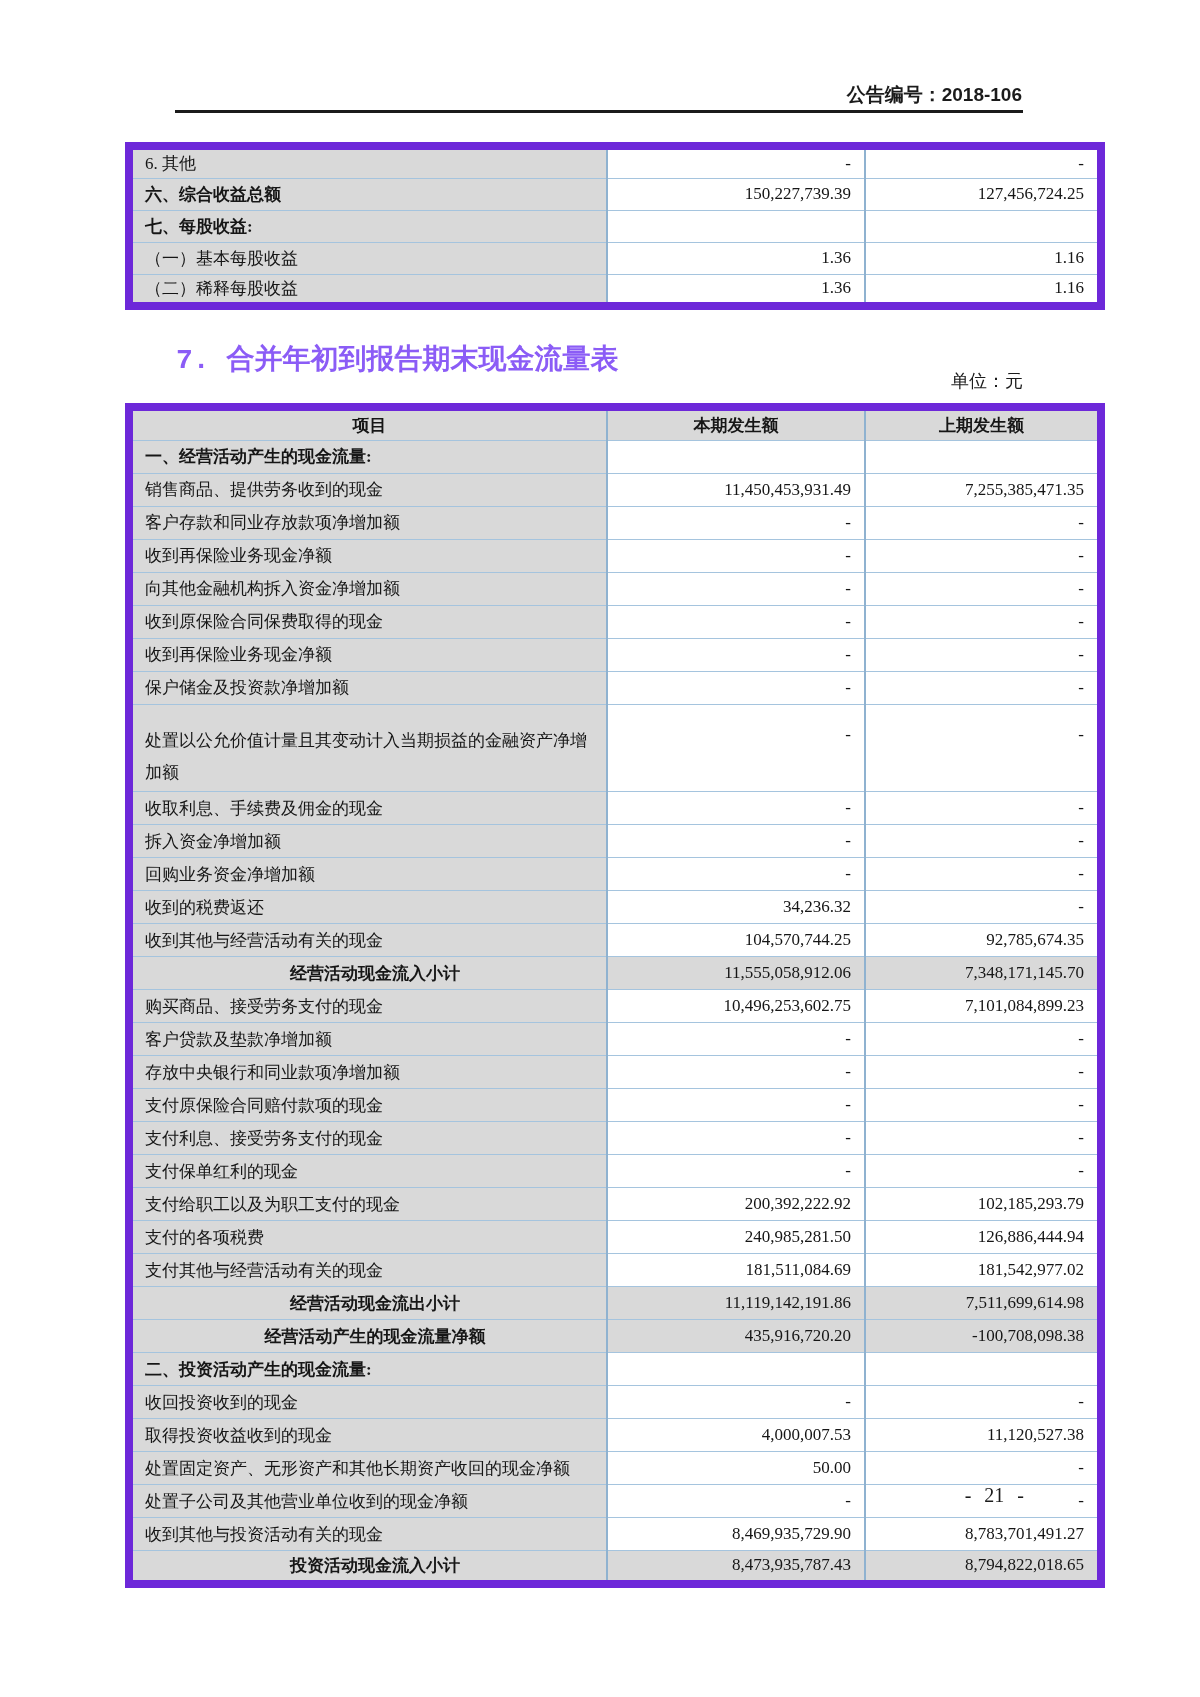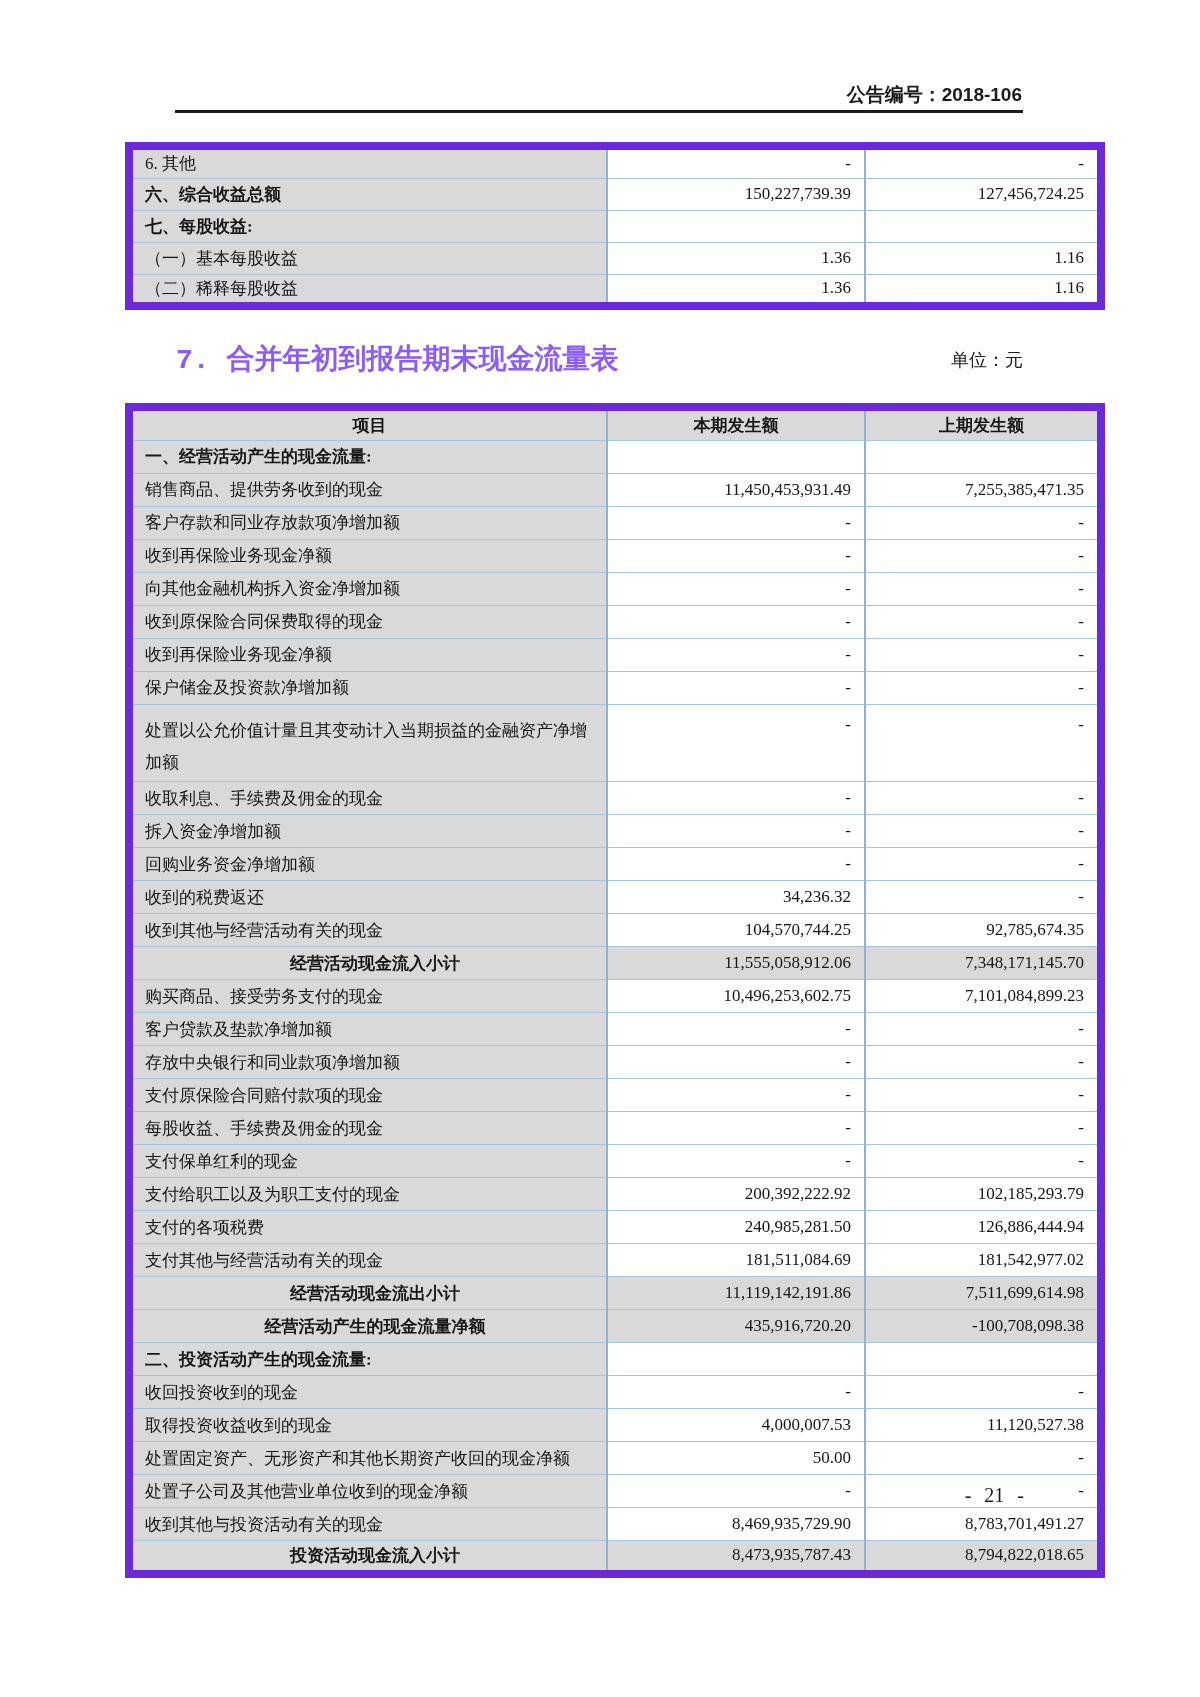--- a/index.html
+++ b/index.html
@@ -34,42 +34,42 @@
     border-top:1px solid #a5c4de;
     border-bottom:1px solid #a5c4de;
     border-left:2px solid #8fb2d0;
     border-right:2px solid #8fb2d0;
     vertical-align:middle;
     overflow:hidden;
   }
   .tbl-top tr { height:32px; }
   .tbl-main tr { height:33px; }
   .tbl-main tr.tall { height:64px; }
-  .tbl-main tr.tall td { vertical-align:top; padding-top:10px; }
+  .tbl-main tr.tall td { vertical-align:top; padding-top:20px; }
   .tbl-main tr.tall td.lbl { line-height:1.9; }
   th.hdr {
     background:#d9d9d9; font-weight:bold; text-align:center;
     font-size:17px;
   }
   td.lbl {
     background:#d9d9d9; text-align:left; padding:2px 8px 2px 12px;
   }
   td.lbl.section, td.lbl.subtotal { font-weight:bold; }
   td.lbl.subtotal { text-align:center; padding-left:19px; }
   td.num {
     background:#ffffff; text-align:right; padding:2px 13px 2px 4px;
   }
   tr.subtotal td.num { background:#d9d9d9; }
   .section-title {
     position:absolute; left:176px; top:340px;
     font-family:Liberation Mono, monospace;
     font-weight:bold; font-size:28px; color:#8b5cf6;
   }
   .unit-label {
-    position:absolute; right:177px; top:348px;
+    position:absolute; right:177px; top:369px;
     font-size:18px; color:#1b1b1b;
   }
   .page-number {
     position:absolute; left:928px; top:1484px; width:96px;
     text-align:right; font-size:20px; color:#1b1b1b;
     word-spacing:8px;
   }
 </style>
 </head>
 <body>
@@ -222,21 +222,21 @@
           <td class="lbl item">存放中央银行和同业款项净增加额</td>
           <td class="num">-</td>
           <td class="num">-</td>
         </tr>
         <tr>
           <td class="lbl item">支付原保险合同赔付款项的现金</td>
           <td class="num">-</td>
           <td class="num">-</td>
         </tr>
         <tr>
-          <td class="lbl item">每股收益、手续费及佣金的现金</td>
+          <td class="lbl item">支付利息、接受劳务支付的现金</td>
           <td class="num">-</td>
           <td class="num">-</td>
         </tr>
         <tr>
           <td class="lbl item">支付保单红利的现金</td>
           <td class="num">-</td>
           <td class="num">-</td>
         </tr>
         <tr>
           <td class="lbl item">支付给职工以及为职工支付的现金</td>

